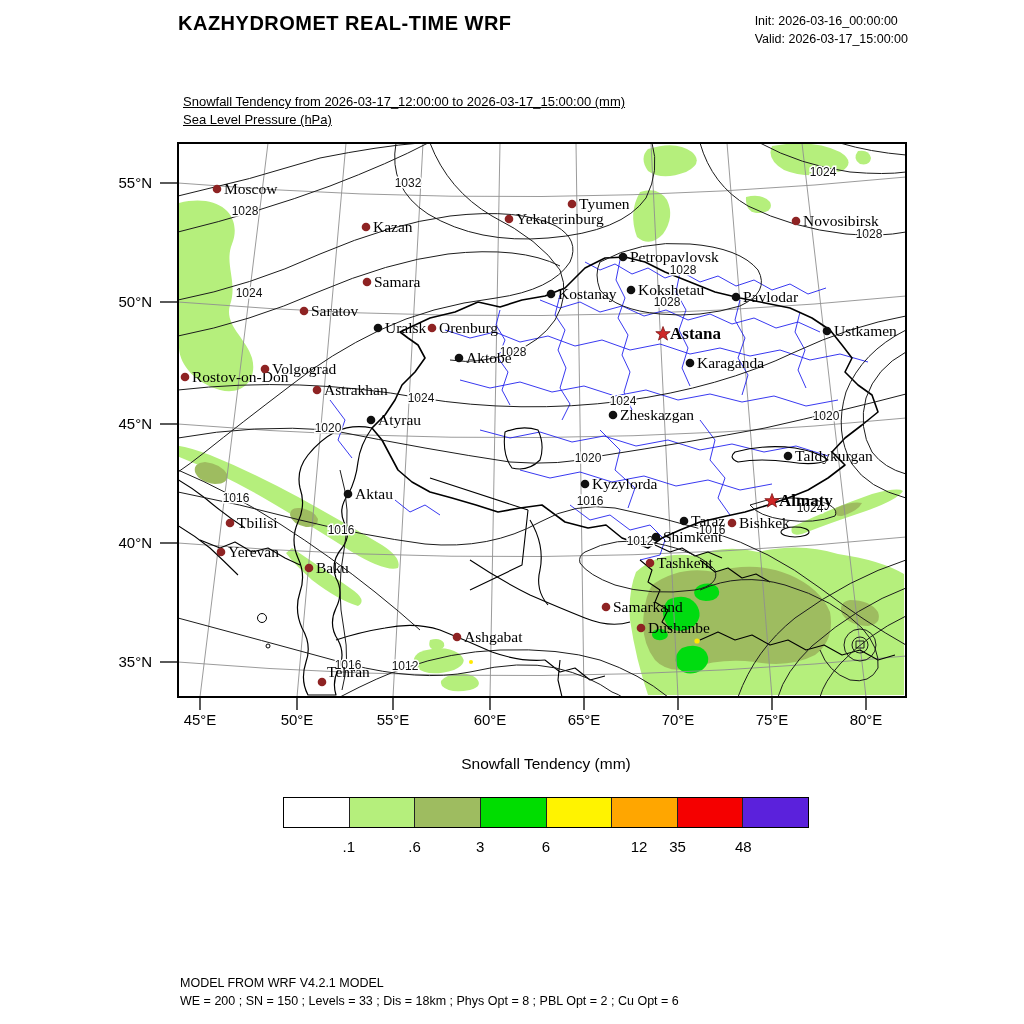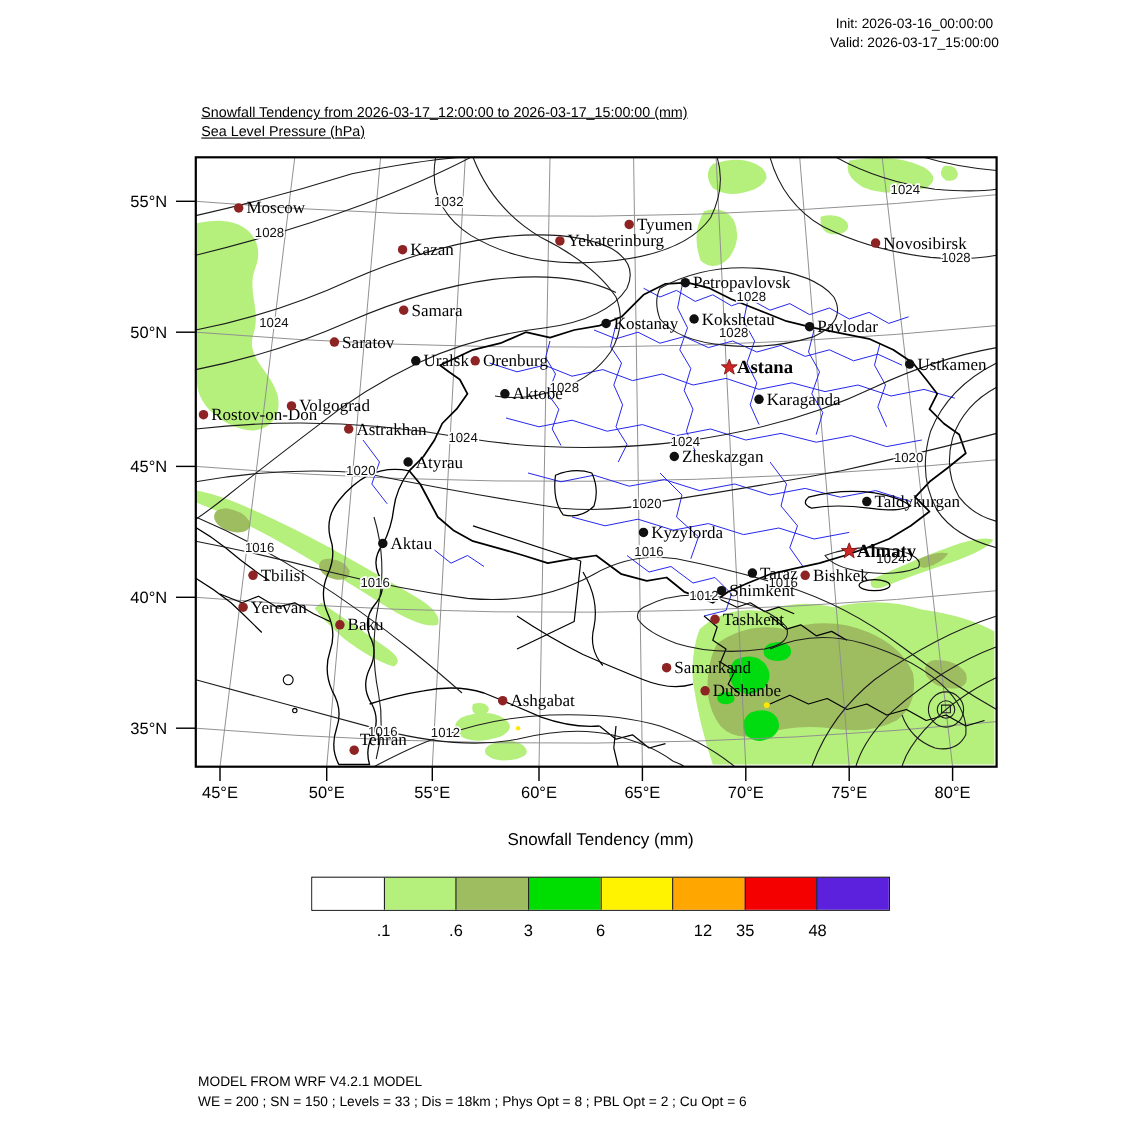--- a/index.html
+++ b/index.html
@@ -1,19 +1,19 @@
 <!DOCTYPE html>
 <html><head>
 <meta charset="utf-8">
 <style>
   html,body{margin:0;padding:0;background:#ffffff;}
   #page{position:relative;width:1024px;height:1024px;background:#fff;overflow:hidden;
         font-family:"Liberation Sans",sans-serif;color:#000;}
   .title{position:absolute;left:178px;top:12px;font-size:20px;font-weight:bold;letter-spacing:.5px;}
-  .stamp{position:absolute;right:116px;top:12px;text-align:center;font-size:12.5px;line-height:18px;}
+  .stamp{position:absolute;right:116px;top:12px;text-align:left;font-size:12.5px;line-height:18px;}
   .subtitle{position:absolute;left:183px;top:93px;font-size:13px;line-height:18px;text-decoration:underline;}
   .footer{position:absolute;left:180px;top:974px;font-size:12.5px;line-height:18px;}
   svg text{user-select:none;}
   .city-label{font-family:"Liberation Serif",serif;font-size:15.5px;fill:#000;}
   .city-label.bold{font-weight:bold;font-size:17px;}
   .axis-label{font-family:"Liberation Sans",sans-serif;font-size:15px;fill:#000;}
   .plabel{font-family:"Liberation Sans",sans-serif;font-size:12px;fill:#111;
           paint-order:stroke;stroke:#fff;stroke-width:3px;}
   .legend{position:absolute;left:283px;top:755px;width:526px;}
   .legend-title{text-align:center;font-size:15.5px;margin-bottom:24px;}
@@ -21,20 +21,21 @@
   .legend-cell{flex:1 1 0;border-left:1px solid #222;}
   .legend-cell:first-child{border-left:none;}
   .legend-ticks{position:relative;height:26px;margin-top:10px;font-size:15px;}
   .legend-ticks span{position:absolute;transform:translateX(-50%);}
 </style>
 </head>
 <body>
 
 <div id="page">
 
+  <div class="title">KAZHYDROMET REAL-TIME WRF</div>
   <div class="stamp">
     <div>Init: 2026-03-16_00:00:00</div>
     <div>Valid: 2026-03-17_15:00:00</div>
   </div>
   <div class="subtitle">
     <div>Snowfall Tendency from 2026-03-17_12:00:00 to 2026-03-17_15:00:00   (mm)</div>
     <div>Sea Level Pressure   (hPa)</div>
   </div>
 
   <svg id="map" width="1024" height="1024" viewBox="0 0 1024 1024">

